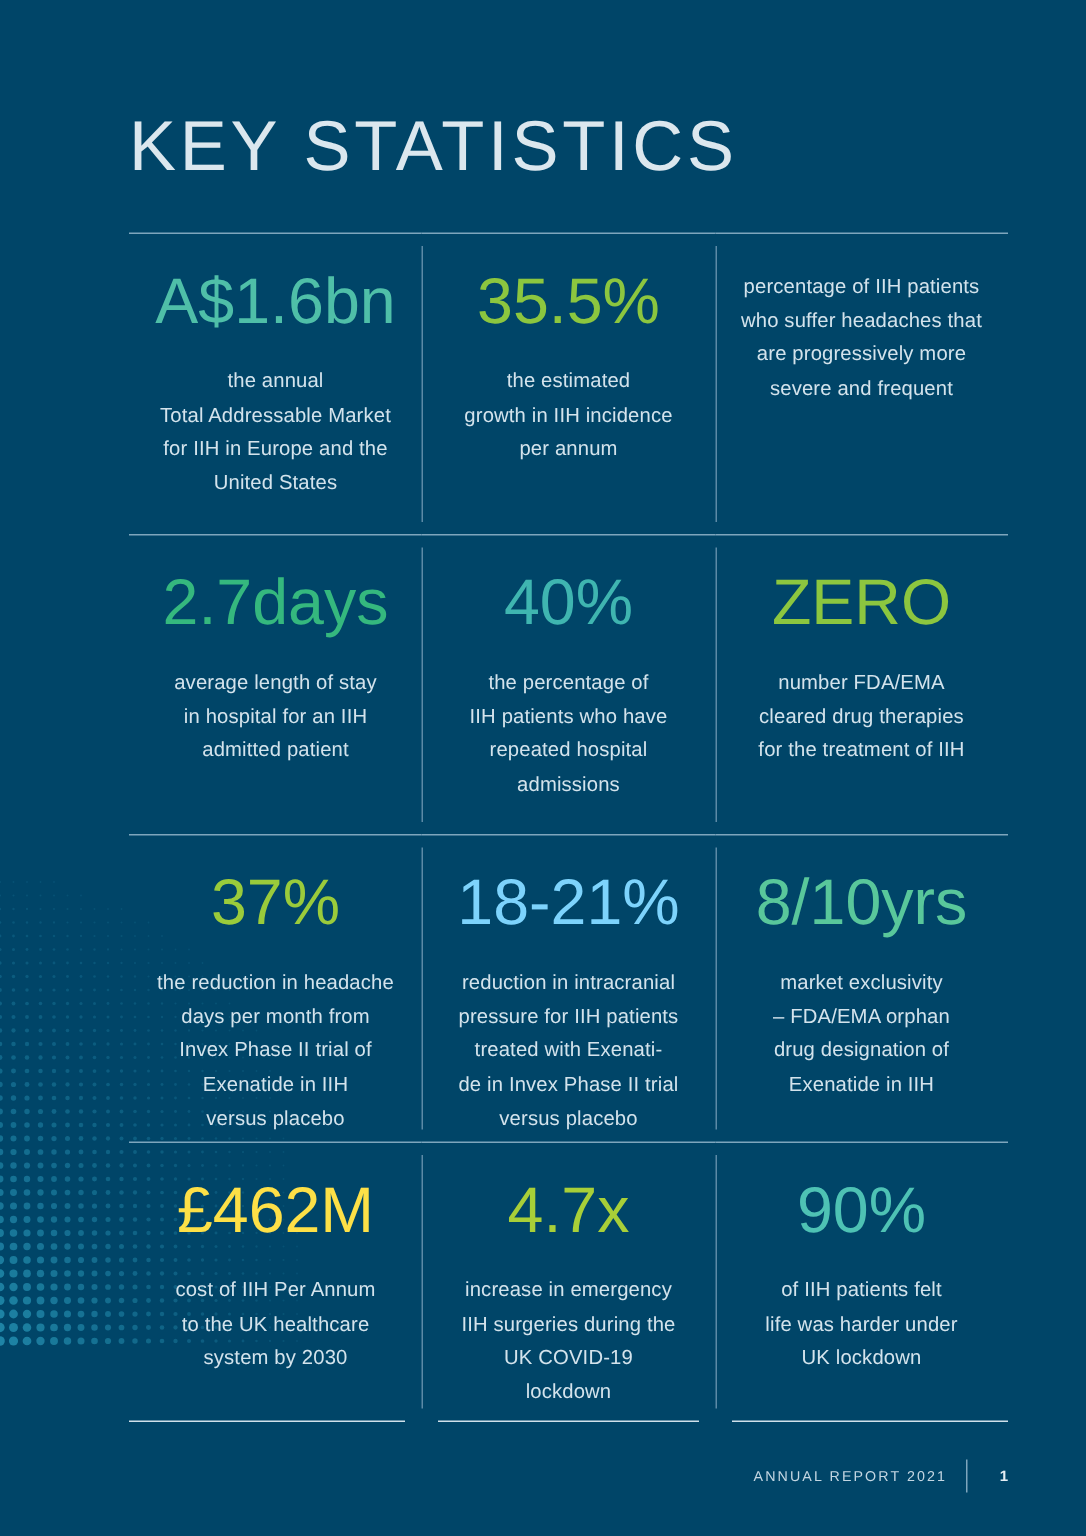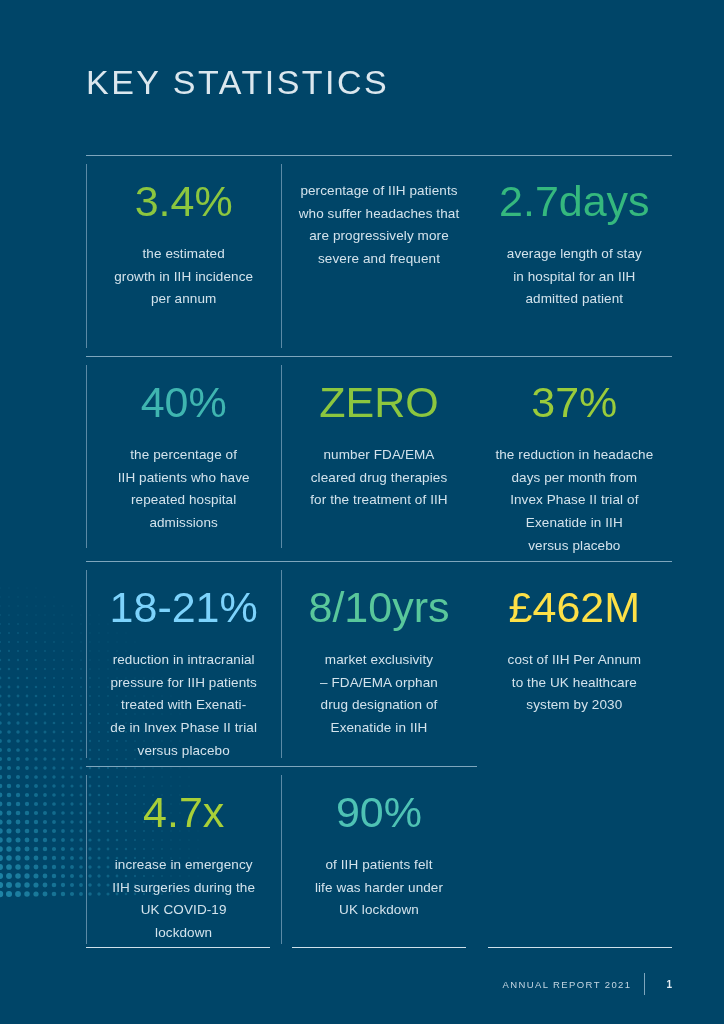--- a/index.html
+++ b/index.html
@@ -13,21 +13,21 @@
   
   #halftone{
     position:absolute;left:0;top:300px;width:230px;height:600px;
     pointer-events:none;z-index:0;
   }
   
   .page{position:absolute;inset:0;z-index:2;}
 
   .title{
     position:absolute;left:86px;top:42px;
-    font-size:34px;
+    font-size:47px;
     letter-spacing:2.5px;
     font-weight:300;
     color:#dbe7ee;
     line-height:1;
     white-space:nowrap;
     -webkit-font-smoothing:antialiased;
   }
 
   
   .grid{
@@ -788,22 +788,26 @@
     <circle cx="189.0" cy="594.0" r="0.69" fill="#2a9cbd" opacity="0.16"></circle>
     <circle cx="198.0" cy="594.0" r="0.62" fill="#2a9cbd" opacity="0.15"></circle>
   </svg>
 
 <div class="page">
 
   <h1 class="title">KEY STATISTICS</h1>
 
   <div class="grid">
 
+    <div class="cell col1 r1">
+      <div class="stat-num" style="color: rgb(79, 191, 168);">A$1.6bn</div>
+      <p class="stat-desc">the annual<br>Total Addressable Market<br>for IIH in Europe and the<br>United States</p>
+    </div>
     <div class="cell col2 r1">
-      <div class="stat-num" style="color: rgb(140, 198, 63);">3.4%</div>
+      <div class="stat-num" style="color: rgb(140, 198, 63);">35.5%</div>
       <p class="stat-desc">the estimated<br>growth in IIH incidence<br>per annum</p>
     </div>
     <div class="cell col3 r1">
       <p class="stat-desc">percentage of IIH patients<br>who suffer headaches that<br>are progressively more<br>severe and frequent</p>
     </div>
 
     <div class="cell col1 r2">
       <div class="stat-num" style="color: rgb(53, 184, 126);">2.7days</div>
       <p class="stat-desc">average length of stay<br>in hospital for an IIH<br>admitted patient</p>
     </div>

